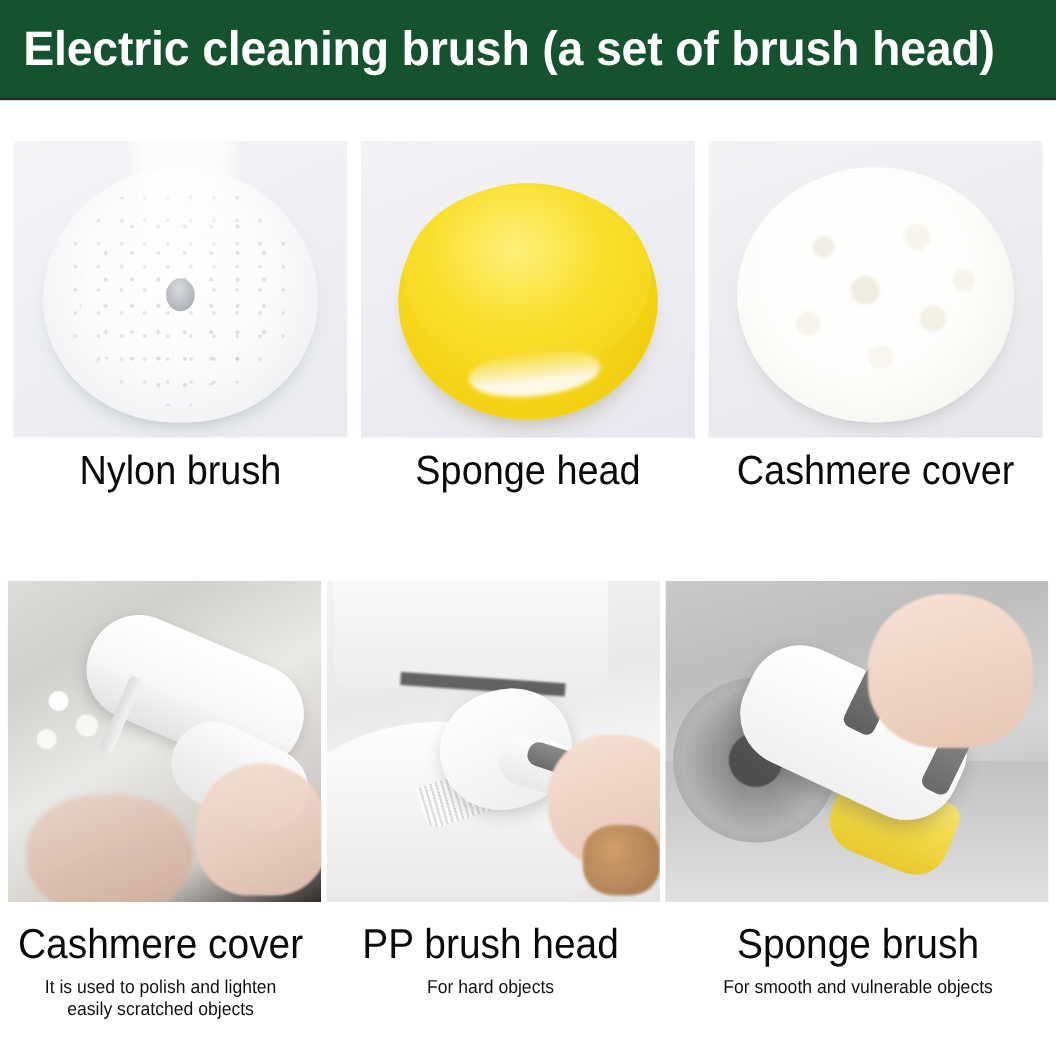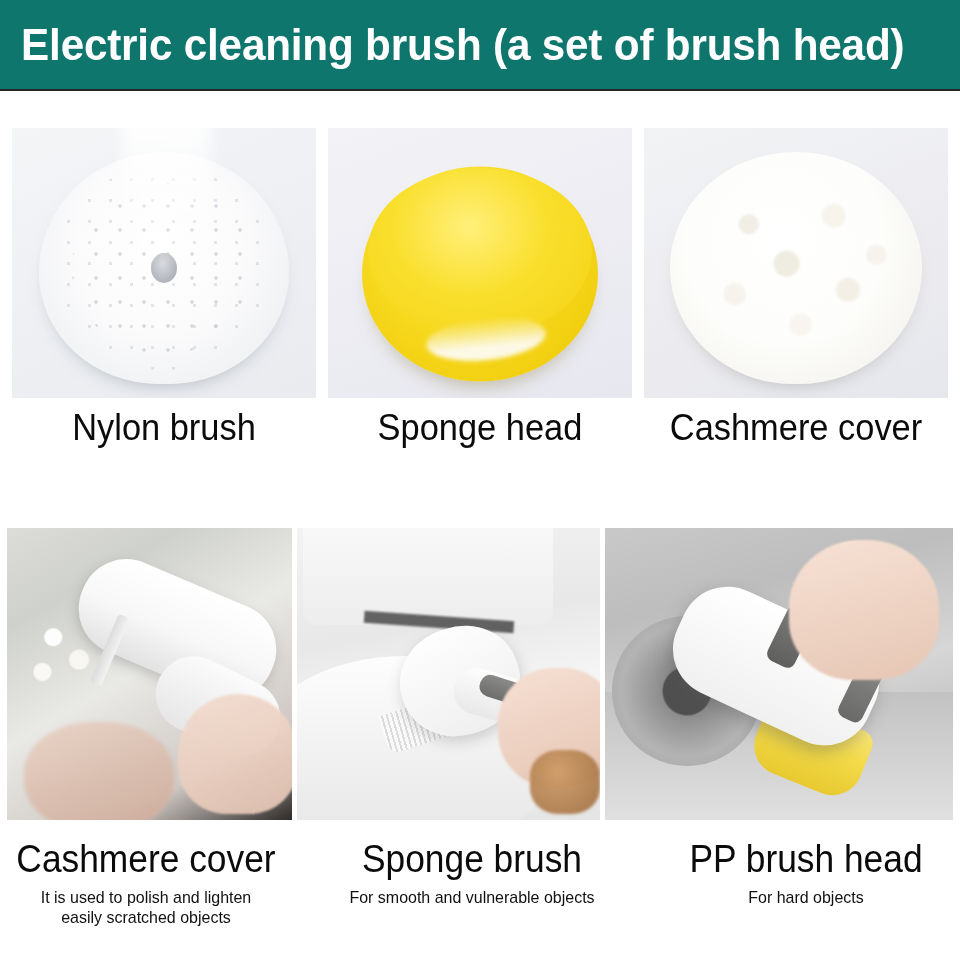--- a/index.html
+++ b/index.html
@@ -14,21 +14,21 @@
     overflow: hidden;
     position: relative;
   }
 
   
   .header-band {
     position: absolute;
     left: 0; top: 0;
     width: 960px;
     height: 91px;
-    background: #0f766e;
+    background: #14532d;
     border-bottom: 2px solid #272727;
     box-sizing: border-box;
     display: flex;
     align-items: center;
   }
   .header-title {
     color: #ffffff;
     font-size: 44px;
     font-weight: 700;
     letter-spacing: -0.2px;
@@ -540,27 +540,27 @@
 <div class="row2-captions">
 
   <div class="cap2-col a">
     <div class="cap2-title">Cashmere cover</div>
     <div class="cap2-sub">
       <div>It is used to polish and lighten</div>
       <div>easily scratched objects</div>
     </div>
   </div>
 
+  <div class="cap2-col b">
+    <div class="cap2-title">PP brush head</div>
+    <div class="cap2-sub">
+      <div>For hard objects</div>
+    </div>
+  </div>
+
   <div class="cap2-col c">
     <div class="cap2-title">Sponge brush</div>
     <div class="cap2-sub">
       <div>For smooth and vulnerable objects</div>
     </div>
   </div>
 
-  <div class="cap2-col b">
-    <div class="cap2-title">PP brush head</div>
-    <div class="cap2-sub">
-      <div>For hard objects</div>
-    </div>
-  </div>
-
 </div>
 
 </body></html>

